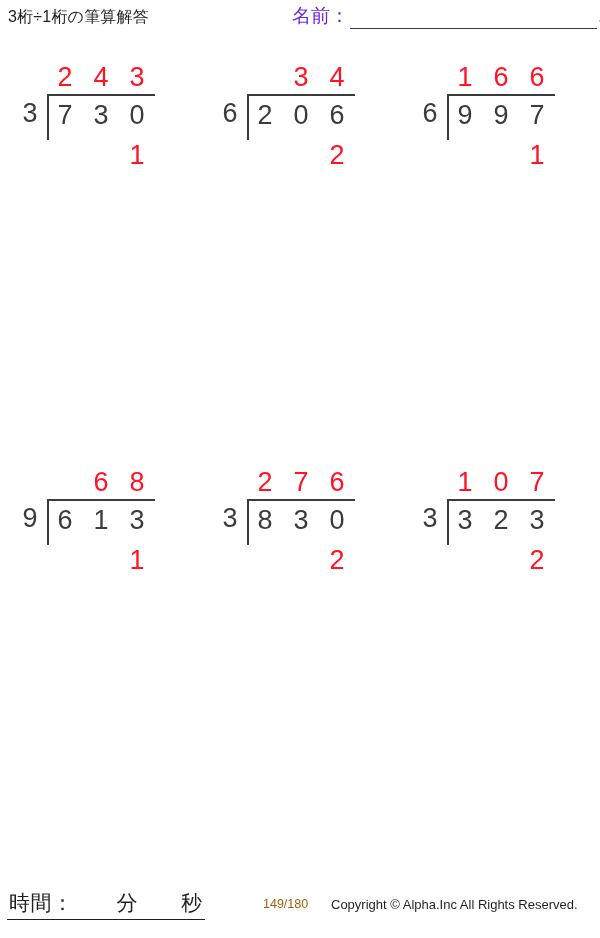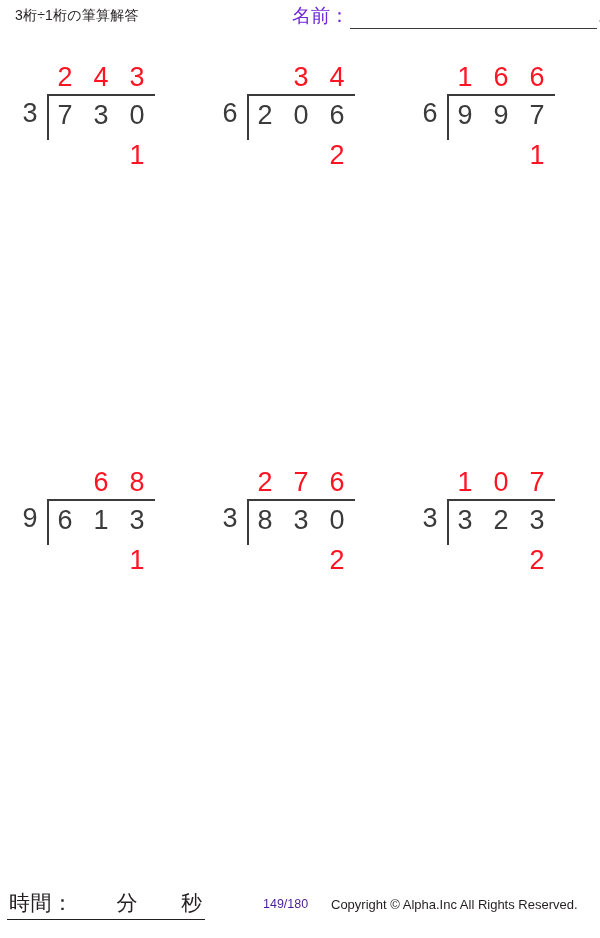--- a/index.html
+++ b/index.html
@@ -19,23 +19,23 @@
   
   .worksheet-header {
     position: absolute;
     top: 0;
     left: 0;
     width: 600px;
     height: 46px;
   }
   .sheet-title {
     position: absolute;
-    left: 15px;
+    left: 8px;
     top: 7px;
-    font-size: 14px;
+    font-size: 16px;
     letter-spacing: 0.2px;
     color: #231f20;
     white-space: nowrap;
     text-align: center;
   }
   .name-block {
     position: absolute;
     left: 292px;
     top: 3px;
     display: flex;
@@ -162,21 +162,21 @@
     padding: 0 2px 1px 2px;
     white-space: pre;
     letter-spacing: 0.5px;
   }
   .page-counter {
     position: absolute;
     left: 263px;
     top: 7px;
     font-size: 12.5px;
     line-height: 18px;
-    color: #4c1d95;
+    color: #a16207;
     white-space: nowrap;
   }
   .copyright {
     position: absolute;
     left: 331px;
     top: 8px;
     font-size: 13px;
     line-height: 18px;
     color: #231f20;
     white-space: nowrap;

